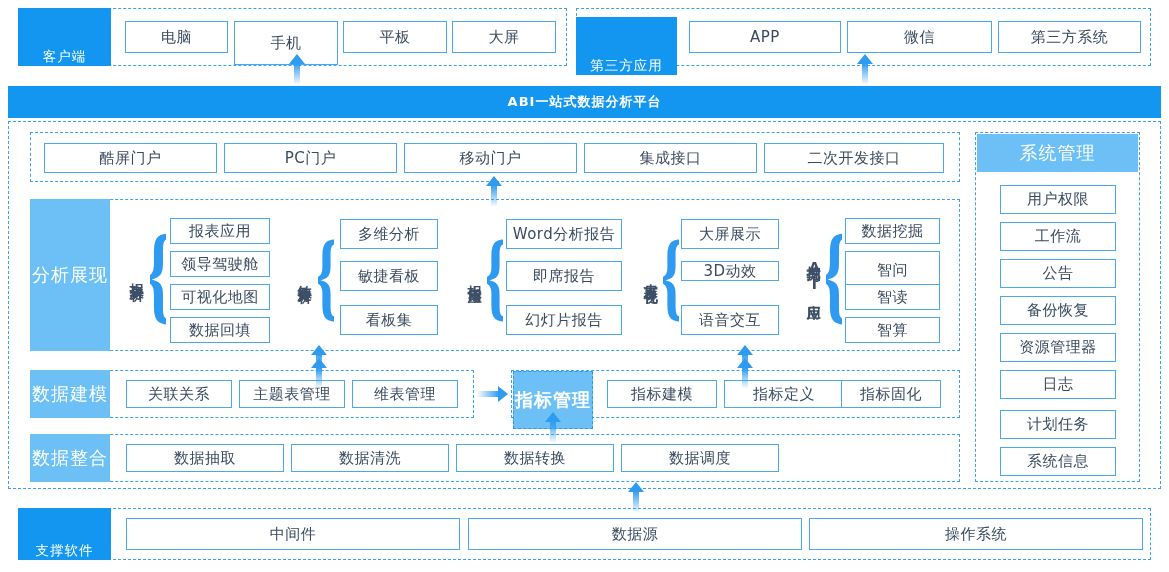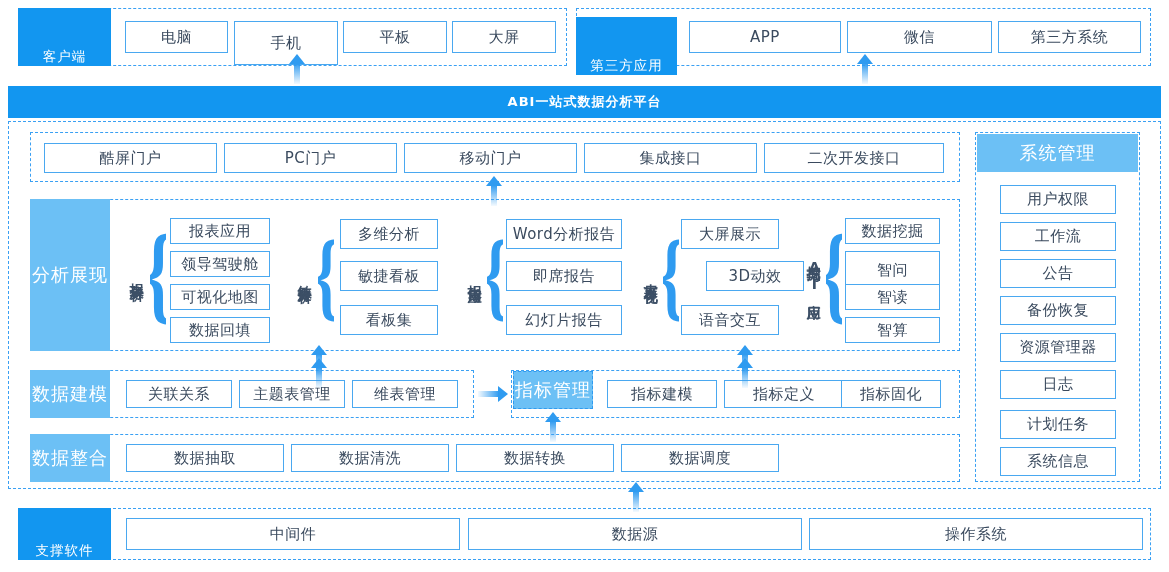--- a/index.html
+++ b/index.html
@@ -230,21 +230,21 @@
 
   <div class="vcap" style="left:640px;top:222px;width:22px;height:110px;">
     <span>大屏可视化</span>
   </div>
   <div class="brace" style="left:663px;top:222px;width:16px;height:108px;font-size:90px;">
     <span>{</span>
   </div>
   <div class="solidbox" style="left:681px;top:219px;width:98px;height:30px;">
     <span>大屏展示</span>
   </div>
-  <div class="solidbox" style="left:681px;top:261px;width:98px;height:30px;margin-left:25px;">
+  <div class="solidbox" style="left:681px;top:261px;width:98px;height:20px;">
     <span>3D动效</span>
   </div>
   <div class="solidbox" style="left:681px;top:305px;width:98px;height:30px;">
     <span>语音交互</span>
   </div>
 
   <div class="vcap" style="left:803px;top:214px;width:22px;height:122px;">
     <span>挖掘与AI应用</span>
   </div>
   <div class="brace" style="left:826px;top:214px;width:16px;height:122px;font-size:100px;">
@@ -285,21 +285,21 @@
   <div class="solidbox" style="left:352px;top:380px;width:106px;height:28px;">
     <span>维表管理</span>
   </div>
 
   <div class="arrow-right" style="left:478px;top:386px;">
     <div class="shaft"></div>
       <div class="head"></div>
   </div>
 
   <div class="dashbox" style="left:511px;top:370px;width:449px;height:48px;"></div>
-  <div class="lbl-light dashed" style="left:513px;top:371px;width:80px;height:38px;">
+  <div class="lbl-light dashed" style="left:513px;top:371px;width:80px;height:58px;font-weight:bold;">
     <span>指标管理</span>
   </div>
   <div class="solidbox" style="left:607px;top:380px;width:110px;height:28px;">
     <span>指标建模</span>
   </div>
   <div class="solidbox" style="left:724px;top:380px;width:120px;height:28px;">
     <span>指标定义</span>
   </div>
   <div class="solidbox" style="left:841px;top:380px;width:100px;height:28px;">
     <span>指标固化</span>

